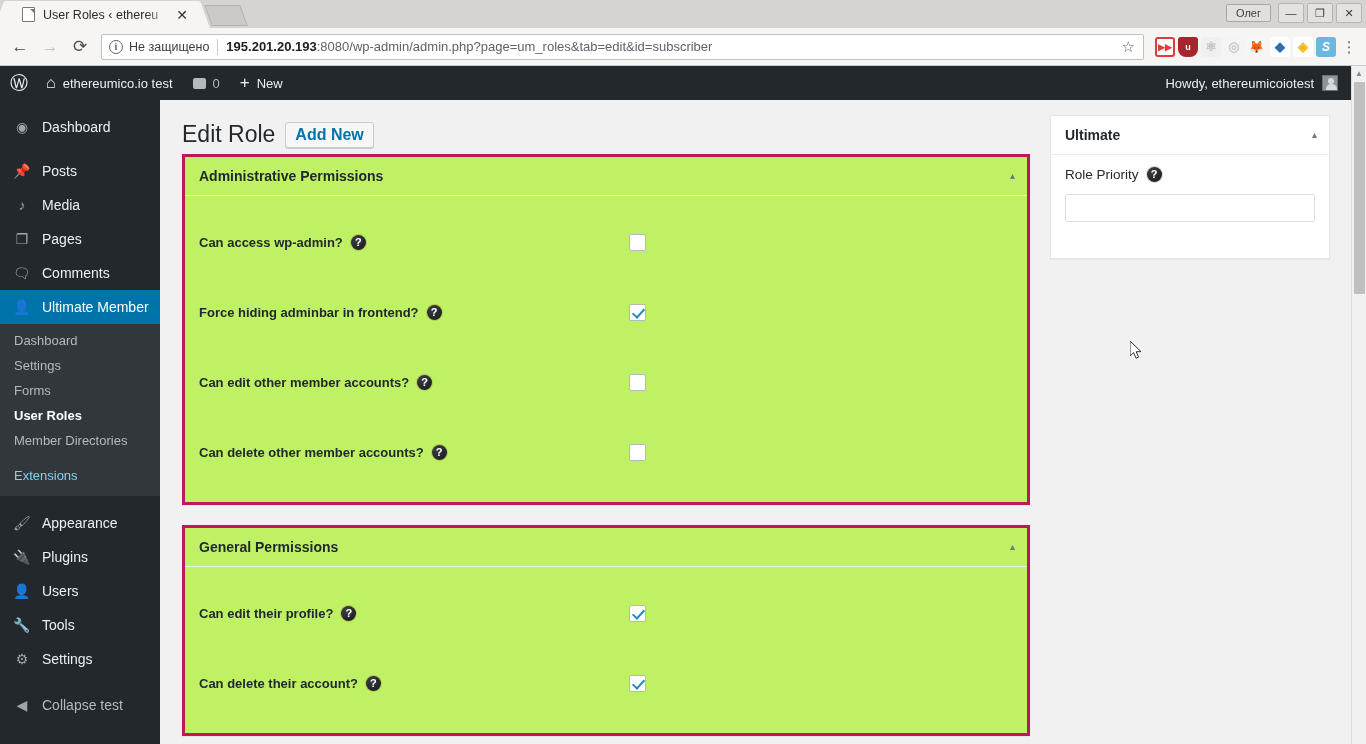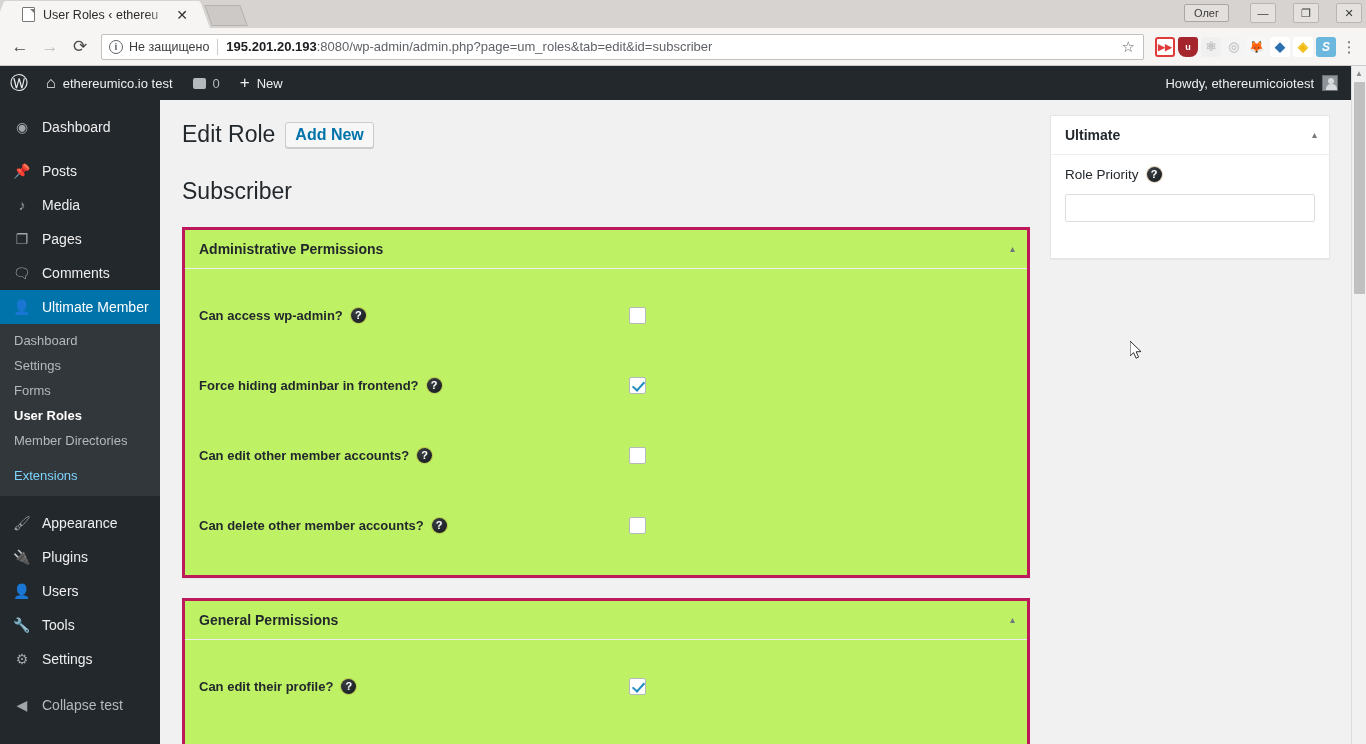--- a/index.html
+++ b/index.html
@@ -73,21 +73,21 @@
   .newtab {
     width: 36px; height: 21px;
     margin-left: 12px; margin-bottom: 2px;
     border: 1px solid #b5b2af;
     background: #ccc9c6;
     transform: skewX(20deg);
   }
   .winbtns {
     position: absolute;
     right: 4px; top: 3px;
-    display: flex; align-items: center; gap: 17px;
+    display: flex; align-items: center; gap: 3px;
   }
   .user-chip {
     border: 1px solid #a9a6a3;
     background: #e2dfdc;
     border-radius: 2px;
     font-size: 11px;
     color: #3c3c3c;
     padding: 2px 9px;
     margin-right: 4px;
   }
@@ -547,21 +547,20 @@
 
   <div class="wp-content">
 
     <div class="content-cols">
 
       <div class="col-main">
         <div class="page-head">
           <h1 class="page-title">Edit Role</h1>
           <span class="add-new-btn">Add New</span>
         </div>
-        <h2 class="role-name">Subscriber</h2>
 
         <div class="postbox">
           <div class="postbox-head">
             <span class="postbox-title">Administrative Permissions</span>
             <span class="toggle-arrow">▴</span>
           </div>
           <div class="postbox-body">
             <div class="field-row">
               <span class="field-label">
                 <span>Can access wp-admin?</span>

